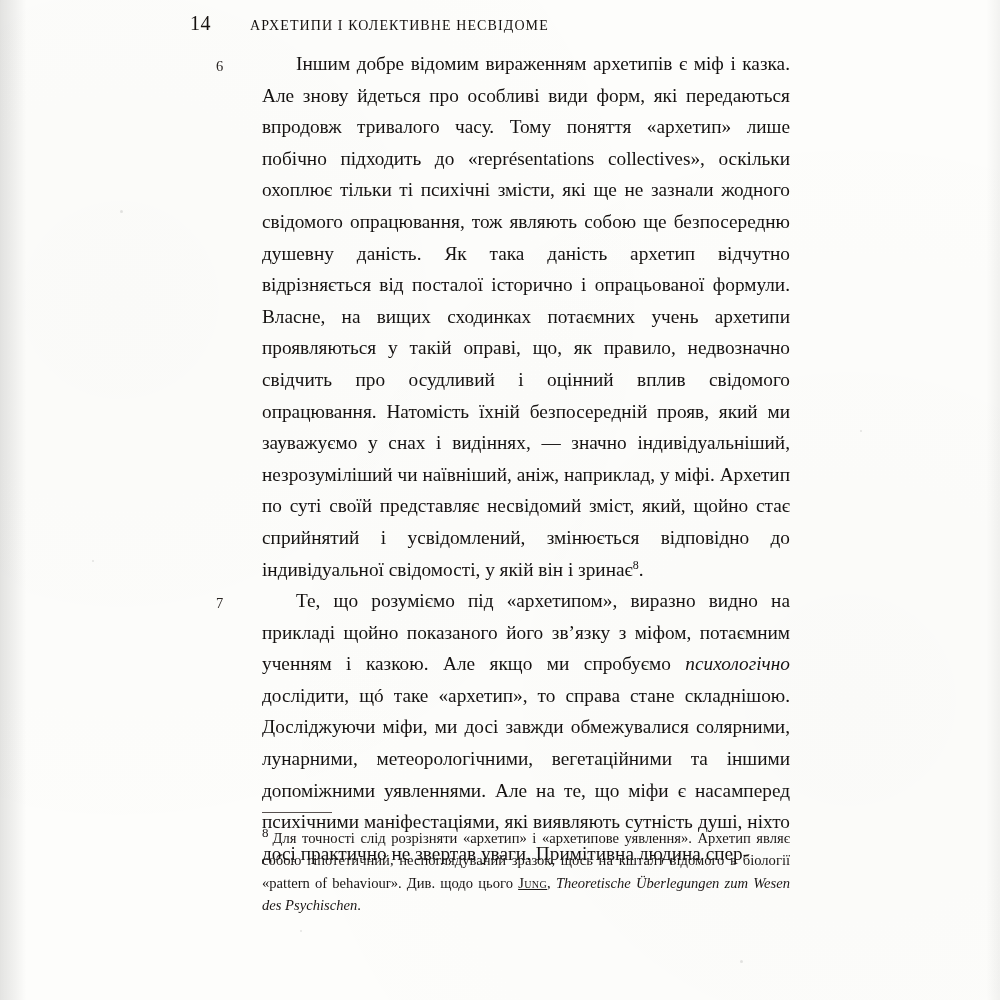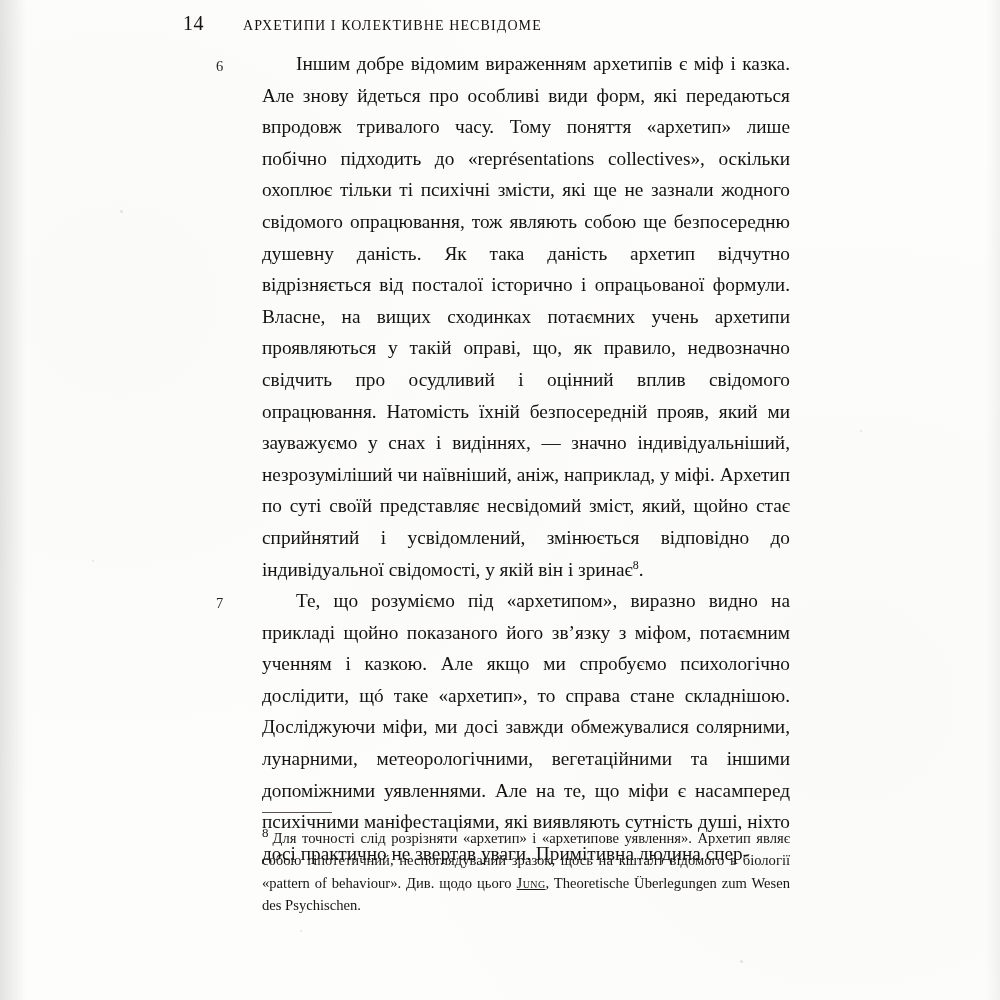--- a/index.html
+++ b/index.html
@@ -36,21 +36,21 @@
   .content {
     position: absolute;
     left: 0;
     top: 0;
     width: 1000px;
     height: 1000px;
   }
   .header {
     position: absolute;
     top: 12px;
-    left: 183px;
+    left: 190px;
     width: 660px;
     height: 26px;
     display: flex;
     align-items: baseline;
   }
   .folio {
     font-size: 20px;
     color: #15110f;
     letter-spacing: 0.5px;
     width: 60px;
@@ -83,20 +83,21 @@
   }
   .marginnum {
     position: absolute;
     left: -46px;
     top: 3px;
     font-size: 14.5px;
     color: #2a2523;
     text-indent: 0;
   }
   .italic {
+    font-style: italic;
     margin-top: 19px;
   }
   sup {
     font-size: 0.62em;
     vertical-align: super;
     line-height: 0;
   }
   .footnote-rule {
     position: absolute;
     top: 812px;

